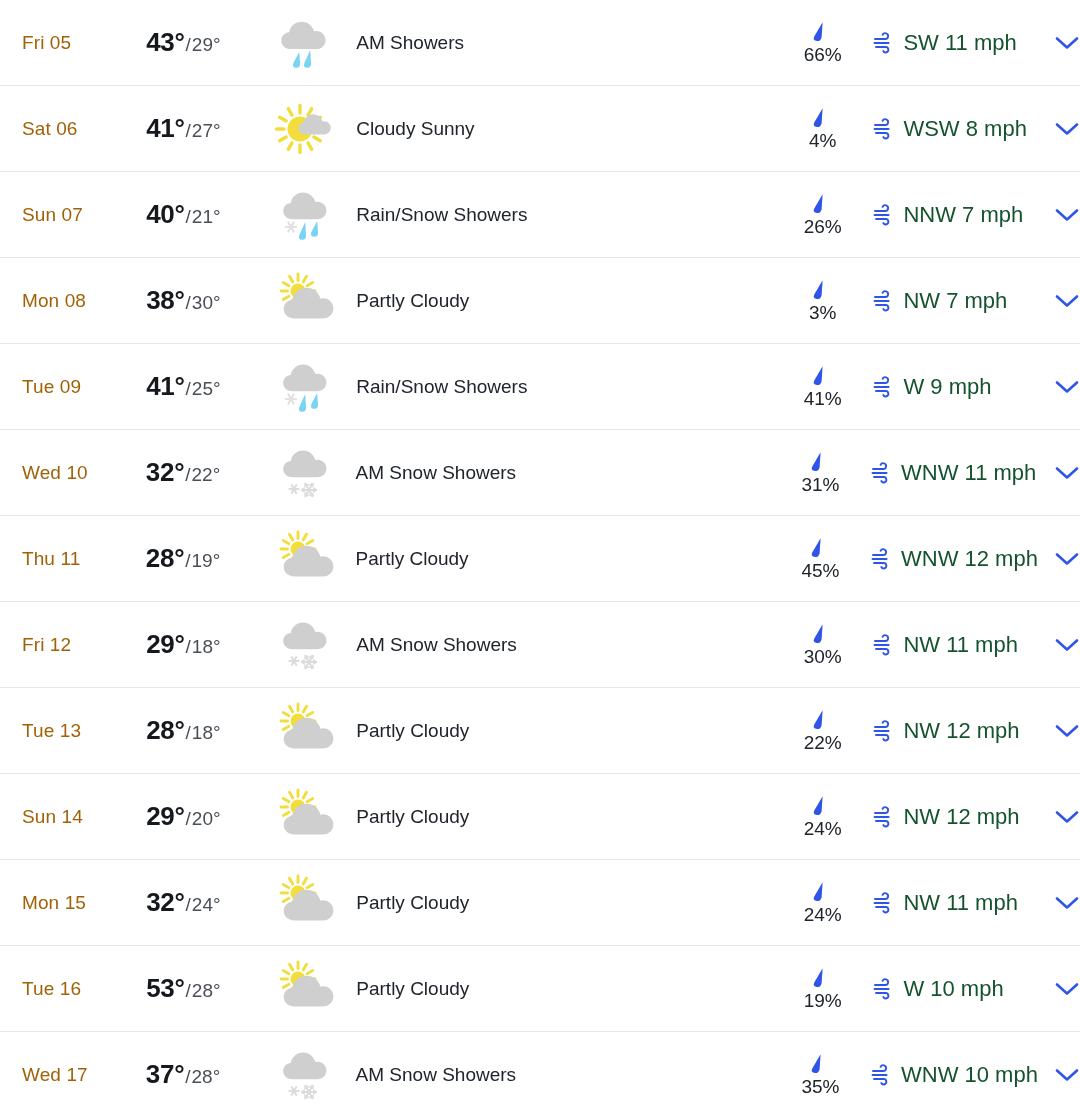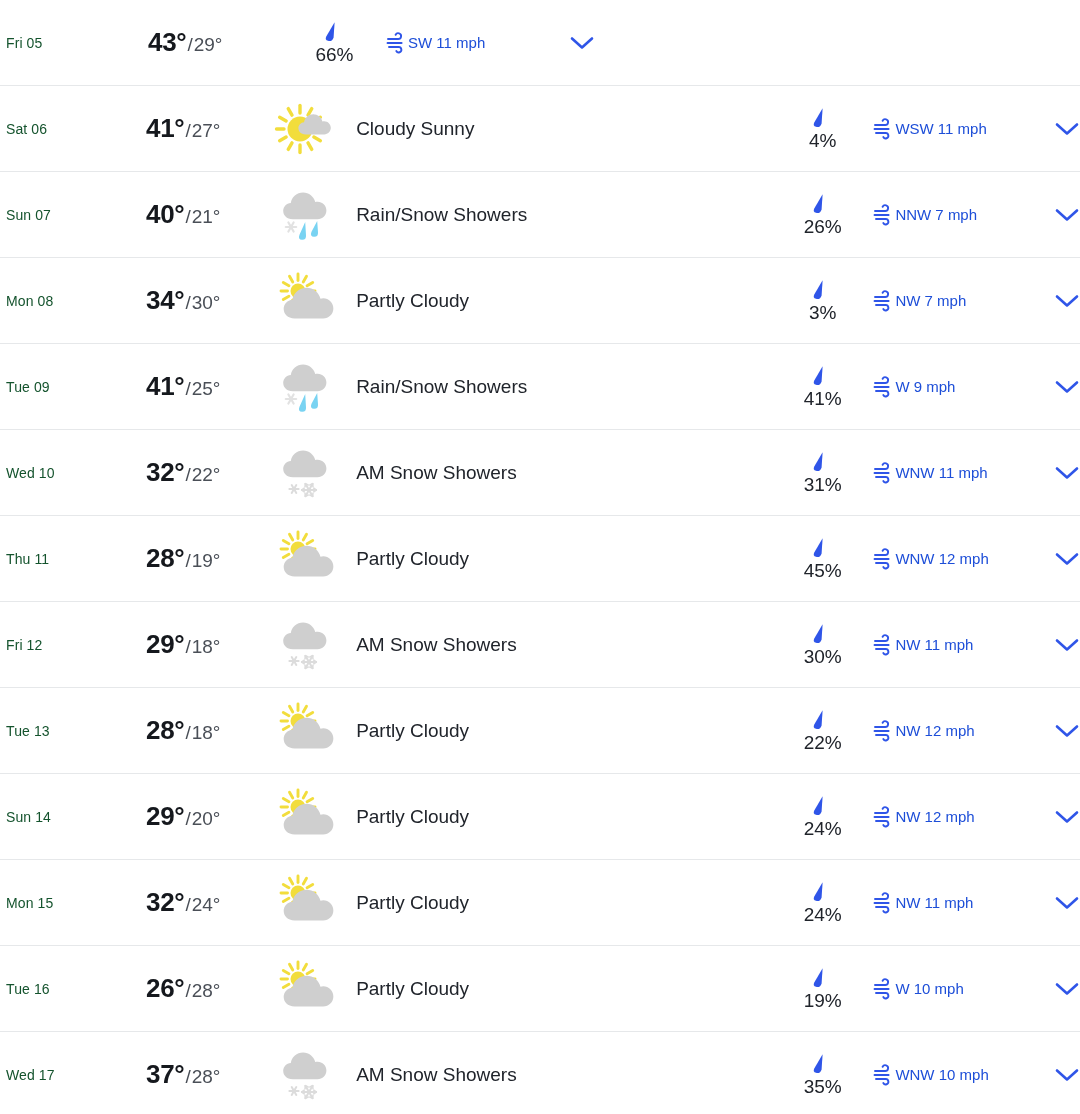--- a/index.html
+++ b/index.html
@@ -26,24 +26,24 @@
     align-items: center;
     box-sizing: border-box;
     border-bottom: 1px solid #e6e8ea;
     background: #ffffff;
   }
   .forecast-row:last-child { border-bottom: 1px solid #e6e8ea; }
 
   
   .col-day {
     width: 148px;
-    padding-left: 6px;
+    padding-left: 22px;
     box-sizing: border-box;
-    font-size: 14px;
-    color: #14532d;
+    font-size: 19px;
+    color: #a16207;
     letter-spacing: 0.1px;
     white-space: nowrap;
   }
 
   
   .col-temp {
     width: 128px;
     box-sizing: border-box;
     white-space: nowrap;
     display: flex;
@@ -105,23 +105,23 @@
 
   
   .col-wind {
     width: 165px;
     box-sizing: border-box;
     display: flex;
     align-items: center;
     white-space: nowrap;
   }
   .wind-val {
-    font-size: 15px;
-    color: #1d4ed8;
-    margin-left: 0;
+    font-size: 22px;
+    color: #14532d;
+    margin-left: 8px;
   }
 
   
   .col-expand {
     flex: 1 1 auto;
     display: flex;
     align-items: center;
     justify-content: flex-start;
     padding-left: 18px;
     box-sizing: border-box;
@@ -135,20 +135,32 @@
 </head>
 <body>
 
 <div id="forecast-list">
     <div class="forecast-row">
       <div class="col-day">Fri 05</div>
       <div class="col-temp">
         <span class="temp-high">43°</span>
         <span class="temp-sep">/</span>
         <span class="temp-low">29°</span>
+      </div>
+      <div class="col-cond">
+        <span class="wx-icon">
+          <svg class="icon-inline" width="76" height="62" viewBox="0 0 76 62">
+            <g transform="translate(4,1) scale(0.82)">
+              <path d="M16 44 C8 44 4 39 4 33.5 C4 28.5 8 24 13.5 23.6 C14.6 16.2 21 10.6 28.8 10.6 C36.2 10.6 42.4 15.7 44 22.6 C44.9 22.3 45.9 22.1 47 22.1 C53 22.1 58 27 58 33.1 C58 39.2 53 44 47 44 Z" fill="#cfcfcf"></path>
+            </g>
+            <path d="M25.2 40 L19.4 51 q-1.6 4.6 2.6 4.8 q4.4 .2 4.0 -4.6 Z" fill="#79d3f2"></path>
+            <path d="M36.2 38 L30.4 51 q-1.6 4.6 2.6 4.8 q4.4 .2 4.0 -4.6 Z" fill="#79d3f2"></path>
+          </svg>
+        </span>
+        <span class="cond-text">AM Showers</span>
       </div>
       <div class="col-precip">
         <span>
           <svg class="icon-inline" width="16" height="24" viewBox="0 0 16 24">
             <path d="M11.6 2.2 L3.4 16.2 q-2.0 3.6 1.6 4.6 q4.2 1.1 5.6 -3.4 Z" fill="#2f55e8"></path>
           </svg>
         </span>
         <span class="precip-val">66%</span>
       </div>
       <div class="col-wind">
@@ -208,21 +220,21 @@
         <span class="precip-val">4%</span>
       </div>
       <div class="col-wind">
         <span>
           <svg class="icon-inline" width="22" height="20" viewBox="0 0 22 20">
             <path d="M2 6 H12.2 a2.9 2.9 0 1 0 -2.6 -4.2" fill="none" stroke="#2f55e8" stroke-width="1.9" stroke-linecap="round"></path>
             <path d="M1.5 10 H15.6" fill="none" stroke="#2f55e8" stroke-width="1.9" stroke-linecap="round"></path>
             <path d="M3 14 H12.6 a2.7 2.7 0 1 1 -2.3 4.0" fill="none" stroke="#2f55e8" stroke-width="1.9" stroke-linecap="round"></path>
           </svg>
         </span>
-        <span class="wind-val">WSW 11 mph</span>
+        <span class="wind-val">WSW 8 mph</span>
       </div>
       <div class="col-expand">
         <span>
           <svg class="icon-inline" width="26" height="16" viewBox="0 0 26 16">
             <path d="M3 3.5 L13 12.5 L23 3.5" fill="none" stroke="#2f55e8" stroke-width="2.6" stroke-linecap="round" stroke-linejoin="round"></path>
           </svg>
         </span>
       </div>
     </div>
     <div class="forecast-row">
@@ -269,21 +281,21 @@
         <span>
           <svg class="icon-inline" width="26" height="16" viewBox="0 0 26 16">
             <path d="M3 3.5 L13 12.5 L23 3.5" fill="none" stroke="#2f55e8" stroke-width="2.6" stroke-linecap="round" stroke-linejoin="round"></path>
           </svg>
         </span>
       </div>
     </div>
     <div class="forecast-row">
       <div class="col-day">Mon 08</div>
       <div class="col-temp">
-        <span class="temp-high">34°</span>
+        <span class="temp-high">38°</span>
         <span class="temp-sep">/</span>
         <span class="temp-low">30°</span>
       </div>
       <div class="col-cond">
         <span class="wx-icon">
           <svg class="icon-inline" width="76" height="62" viewBox="0 0 76 62">
             <g transform="translate(10,6)">
               <circle cx="14" cy="15" r="7.5" fill="#f2dd3c"></circle>
               <line x1="14.00" y1="4.50" x2="14.00" y2="-2.00" stroke="#f2dd3c" stroke-width="2.9" stroke-linecap="round"></line>
               <line x1="19.25" y1="5.91" x2="22.50" y2="0.28" stroke="#f2dd3c" stroke-width="2.9" stroke-linecap="round"></line>
@@ -729,21 +741,21 @@
         <span>
           <svg class="icon-inline" width="26" height="16" viewBox="0 0 26 16">
             <path d="M3 3.5 L13 12.5 L23 3.5" fill="none" stroke="#2f55e8" stroke-width="2.6" stroke-linecap="round" stroke-linejoin="round"></path>
           </svg>
         </span>
       </div>
     </div>
     <div class="forecast-row">
       <div class="col-day">Tue 16</div>
       <div class="col-temp">
-        <span class="temp-high">26°</span>
+        <span class="temp-high">53°</span>
         <span class="temp-sep">/</span>
         <span class="temp-low">28°</span>
       </div>
       <div class="col-cond">
         <span class="wx-icon">
           <svg class="icon-inline" width="76" height="62" viewBox="0 0 76 62">
             <g transform="translate(10,6)">
               <circle cx="14" cy="15" r="7.5" fill="#f2dd3c"></circle>
               <line x1="14.00" y1="4.50" x2="14.00" y2="-2.00" stroke="#f2dd3c" stroke-width="2.9" stroke-linecap="round"></line>
               <line x1="19.25" y1="5.91" x2="22.50" y2="0.28" stroke="#f2dd3c" stroke-width="2.9" stroke-linecap="round"></line>

